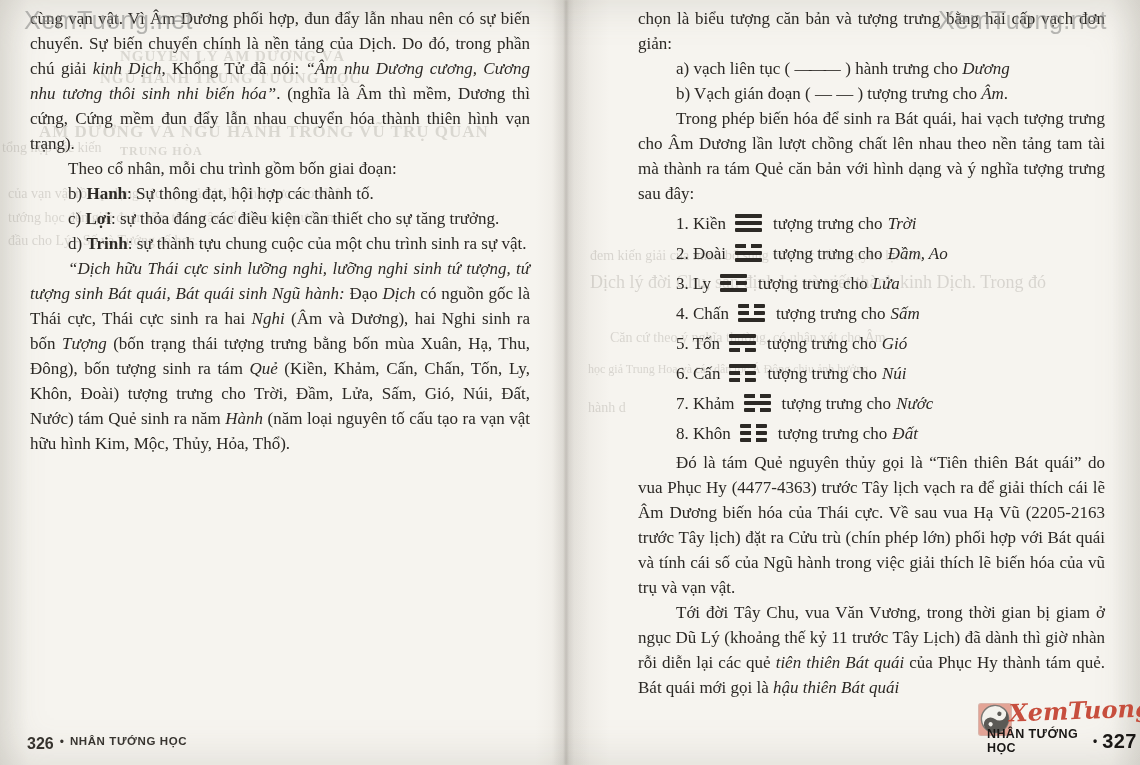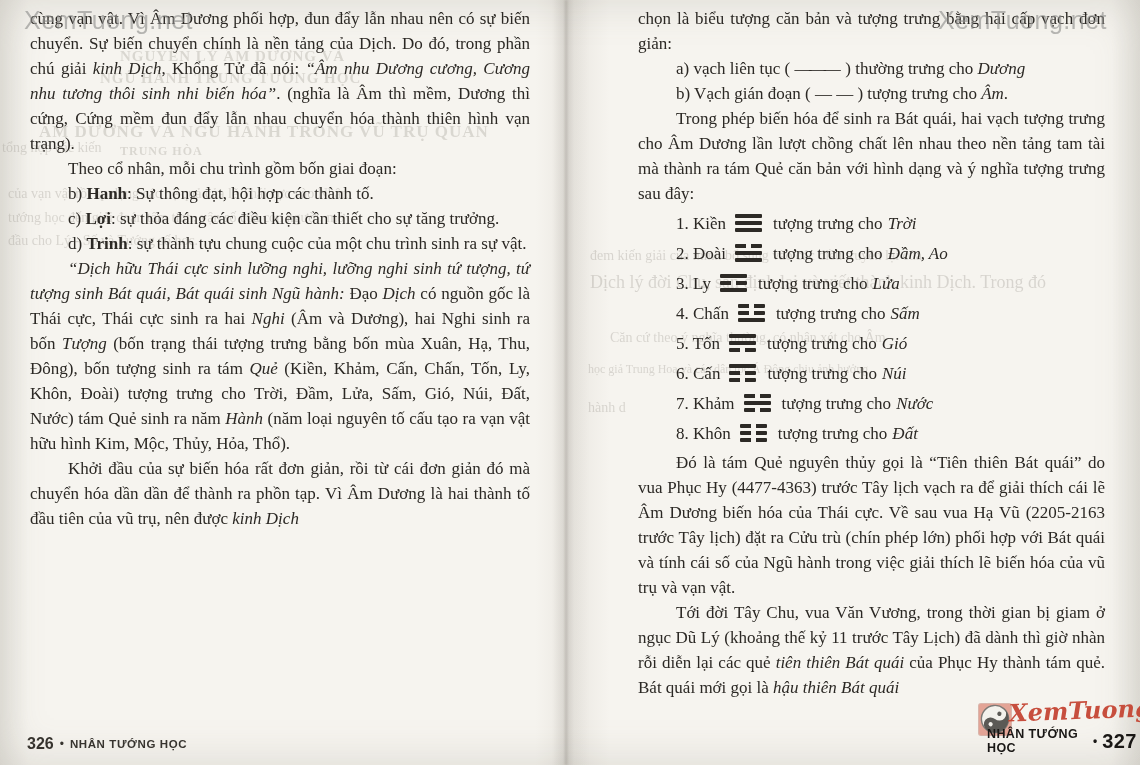--- a/index.html
+++ b/index.html
@@ -41,21 +41,21 @@
 
   .wm{position:absolute;z-index:3;font-family:"Liberation Sans","DejaVu Sans",sans-serif;
     font-size:25px;color:#8f8f8d;opacity:0.62;letter-spacing:0.5px;white-space:nowrap;}
   .wm-tl{left:24px;top:6px;}
   .wm-tr{right:33px;top:6px;}
 
   .ghost{position:absolute;z-index:1;color:#938e86;opacity:0.30;filter:blur(0.4px);
     white-space:nowrap;font-size:14px;}
   .ghost.caps{font-weight:bold;letter-spacing:1px;color:#9a958c;}
 
-  .footer-left{position:absolute;z-index:3;left:27px;bottom:12px;display:flex;align-items:center;gap:6px;
+  .footer-left{position:absolute;z-index:3;left:27px;bottom:12px;display:flex;align-items:flex-start;gap:6px;
     font-family:"Liberation Sans","DejaVu Sans",sans-serif;color:#37342f;}
   .footer-left .pg-num{font-size:16px;font-weight:bold;}
   .footer-left .dot{font-size:12px;}
   .footer-left .book-title{font-size:11.5px;font-weight:bold;letter-spacing:0.6px;}
 
   .footer-right{position:absolute;z-index:3;right:3px;bottom:8px;width:180px;height:60px;}
   .logo-square{position:absolute;left:22px;top:7px;width:32px;height:31px;background:#e3a496;
     border-radius:2px;box-shadow:0 0 0 1px rgba(190,120,105,0.5);}
   .logo-square svg{position:absolute;left:1px;top:0px;}
   .logo-script{position:absolute;left:52px;top:-2px;z-index:1;white-space:nowrap;
@@ -84,21 +84,20 @@
         <div class="ghost" style="left: 8px; top: 233px; font-size: 14px;">đầu cho Lý - Số và Tướng số học.</div>
       </div>
     <div class="wm wm-tl">XemTuong.net</div>
     <div class="text-block">
         <p class="pg noindent"><span>cùng vạn vật. Vì Âm Dương phối hợp, đun đẩy lẫn nhau nên có sự biến chuyển. Sự biến chuyển chính là nền tảng của Dịch. Do đó, trong phần chú giải </span><span class="seg-i">kinh Dịch</span><span>, Khổng Tử đã nói: </span><span class="seg-i">“Âm nhu Dương cương, Cương nhu tương thôi sinh nhi biến hóa”</span><span>. (nghĩa là Âm thì mềm, Dương thì cứng, Cứng mềm đun đẩy lẫn nhau chuyển hóa thành thiên hình vạn trạng).</span></p>
         <p class="pg indent"><span>Theo cổ nhân, mỗi chu trình gồm bốn giai đoạn:</span></p>
         <p class="pg indent"><span>b) </span><span class="seg-b">Hanh</span><span>: Sự thông đạt, hội hợp các thành tố.</span></p>
         <p class="pg indent"><span>c) </span><span class="seg-b">Lợi</span><span>: sự thỏa đáng các điều kiện cần thiết cho sự tăng trưởng.</span></p>
         <p class="pg indent"><span>d) </span><span class="seg-b">Trinh</span><span>: sự thành tựu chung cuộc của một chu trình sinh ra sự vật.</span></p>
         <p class="pg indent"><span class="seg-i">“Dịch hữu Thái cực sinh lưỡng nghi, lưỡng nghi sinh tứ tượng, tứ tượng sinh Bát quái, Bát quái sinh Ngũ hành:</span><span> Đạo </span><span class="seg-i">Dịch</span><span> có nguồn gốc là Thái cực, Thái cực sinh ra hai </span><span class="seg-i">Nghi</span><span> (Âm và Dương), hai Nghi sinh ra bốn </span><span class="seg-i">Tượng</span><span> (bốn trạng thái tượng trưng bằng bốn mùa Xuân, Hạ, Thu, Đông), bốn tượng sinh ra tám </span><span class="seg-i">Quẻ</span><span> (Kiền, Khảm, Cấn, Chấn, Tốn, Ly, Khôn, Đoài) tượng trưng cho Trời, Đầm, Lửa, Sấm, Gió, Núi, Đất, Nước) tám Quẻ sinh ra năm </span><span class="seg-i">Hành</span><span> (năm loại nguyên tố cấu tạo ra vạn vật hữu hình Kim, Mộc, Thủy, Hỏa, Thổ).</span></p>
-        <p class="pg indent"><span>Khởi đầu của sự biến hóa rất đơn giản, rồi từ cái đơn giản đó mà chuyển hóa dần dần để thành ra phồn tạp. Vì Âm Dương là hai thành tố đầu tiên của vũ trụ, nên được </span><span class="seg-i">kinh Dịch</span></p>
       </div>
     <div class="footer-left">
       <span class="pg-num">326</span>
       <span class="dot">•</span>
       <span class="book-title">NHÂN TƯỚNG HỌC</span>
     </div>
   </div>
 
   <div class="gutter"></div>
 
@@ -106,21 +105,21 @@
     <div style="position:absolute;inset:0;">
         <div class="ghost" style="left: 20px; top: 248px; font-size: 14px;">đem kiến giải của mình bổ sung vào các điều truyền lại của</div>
         <div class="ghost" style="left: 20px; top: 272px; font-size: 18px;">Dịch lý đời Chu, san định lại và viết thành kinh Dịch. Trong đó</div>
         <div class="ghost" style="left: 40px; top: 330px; font-size: 14px;">Căn cứ theo ý nghĩa thường, có nhận xét cho Âm</div>
         <div class="ghost" style="left: 18px; top: 362px; font-size: 12px;">học giả Trung Hoa và các dân tộc Á Đông chịu ảnh hưởng</div>
         <div class="ghost" style="left: 18px; top: 400px; font-size: 14px;">hành d</div>
       </div>
     <div class="wm wm-tr">XemTuong.net</div>
     <div class="text-block">
         <p class="pg noindent"><span>chọn là biểu tượng căn bản và tượng trưng bằng hai cấp vạch đơn giản:</span></p>
-        <p class="pg indent"><span>a) vạch liên tục ( </span><span class="seg-rule">———</span><span> ) thường trưng cho </span><span class="seg-i">Dương</span></p>
+        <p class="pg indent"><span>a) vạch liên tục ( </span><span class="seg-rule">———</span><span> ) hành trưng cho </span><span class="seg-i">Dương</span></p>
         <p class="pg indent"><span>b) Vạch gián đoạn ( — — ) tượng trưng cho </span><span class="seg-i">Âm</span><span>.</span></p>
         <p class="pg indent"><span>Trong phép biến hóa để sinh ra Bát quái, hai vạch tượng trưng cho Âm Dương lần lượt chồng chất lên nhau theo nền tảng tam tài mà thành ra tám Quẻ căn bản với hình dạng và ý nghĩa tượng trưng sau đây:</span></p>
         <div class="tg-list">
           <div class="tg-item">
             <span class="tg-num">1. Kiền</span>
             <span class="tg">
               <span class="tg-line"></span>
               <span class="tg-line"></span>
               <span class="tg-line"></span>
             </span>

